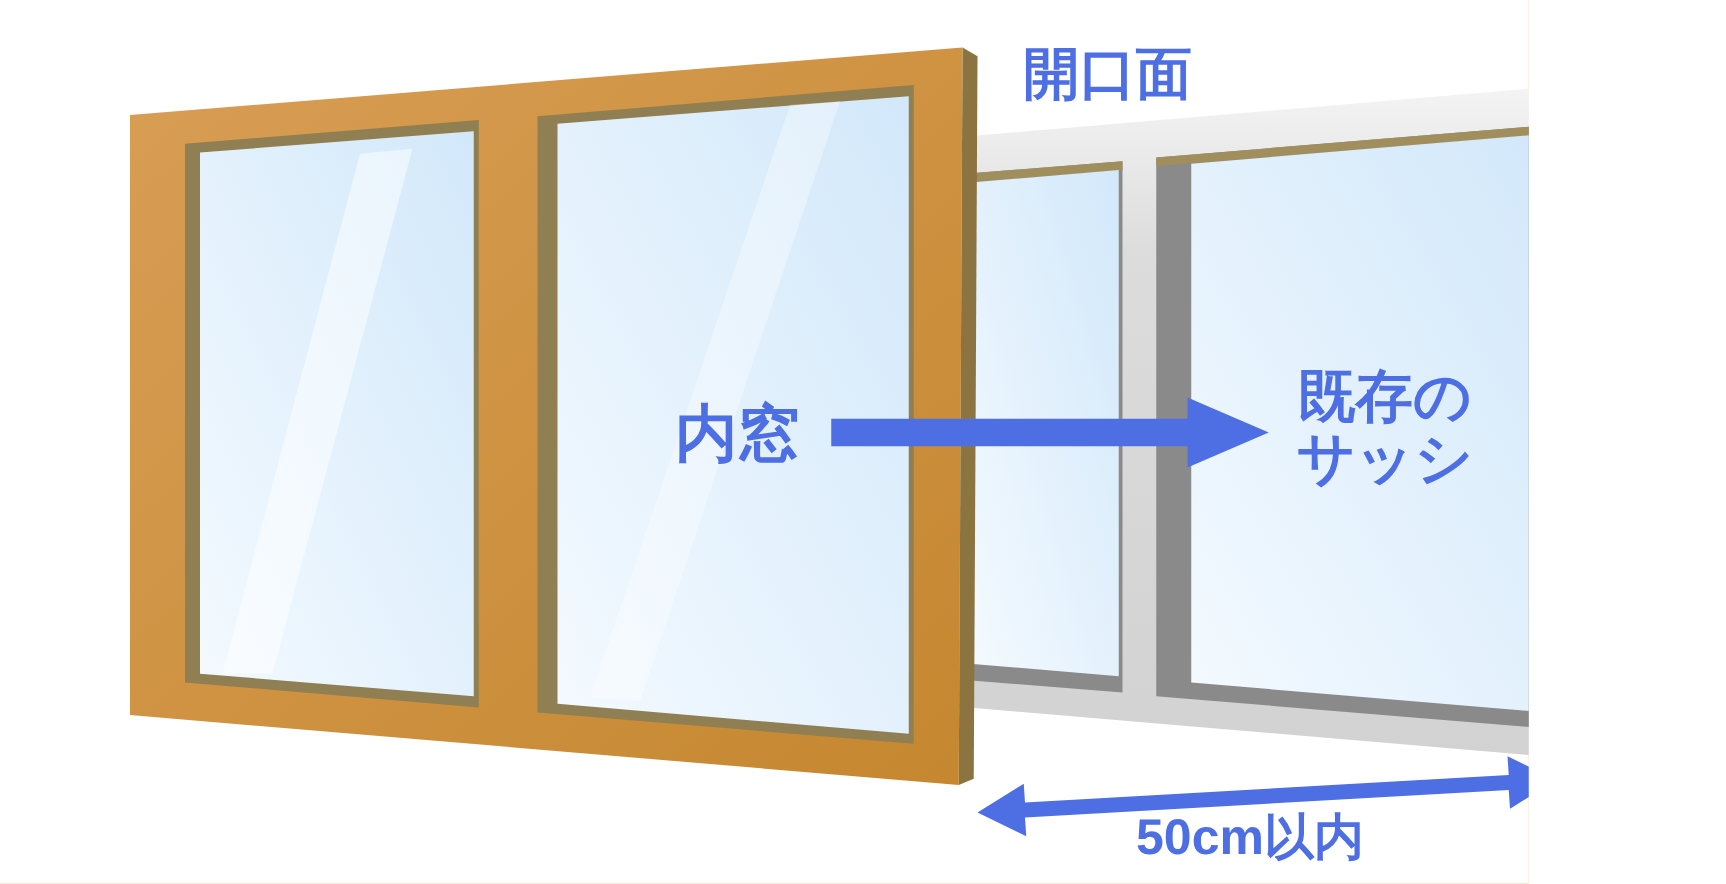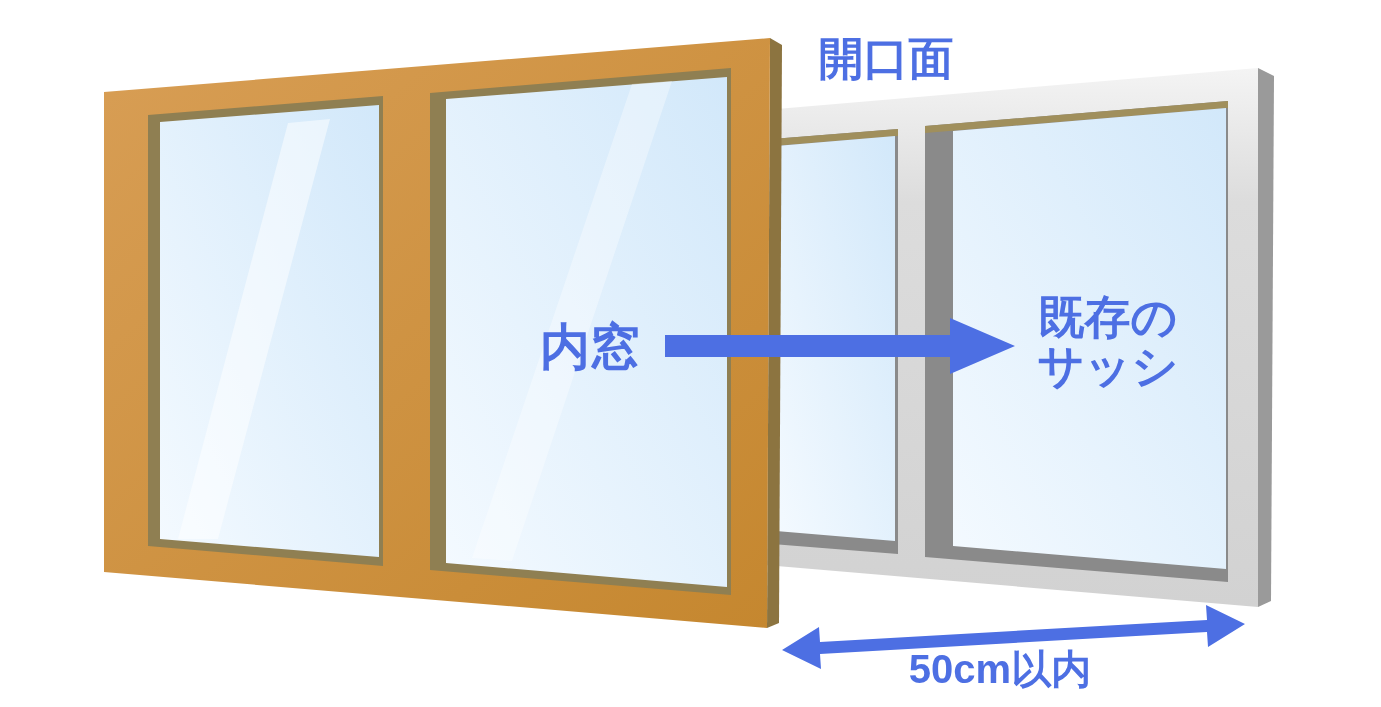--- a/index.html
+++ b/index.html
@@ -1,19 +1,19 @@
 <!DOCTYPE html>
 <html><head>
 <meta charset="utf-8">
 <title>Diagram</title>
 <style>
   html,body{margin:0;padding:0;background:#fff;}
   .stage{
     position:relative;
-    width:1381px;height:707px;
+    width:1223px;height:707px;
     background:#fdba74;
     overflow:hidden;
     font-family:"Liberation Sans", sans-serif;
   }
   svg text{
     font-family:"Liberation Sans","DejaVu Sans",sans-serif;
     font-weight:bold;
   }
 </style>
 </head>

